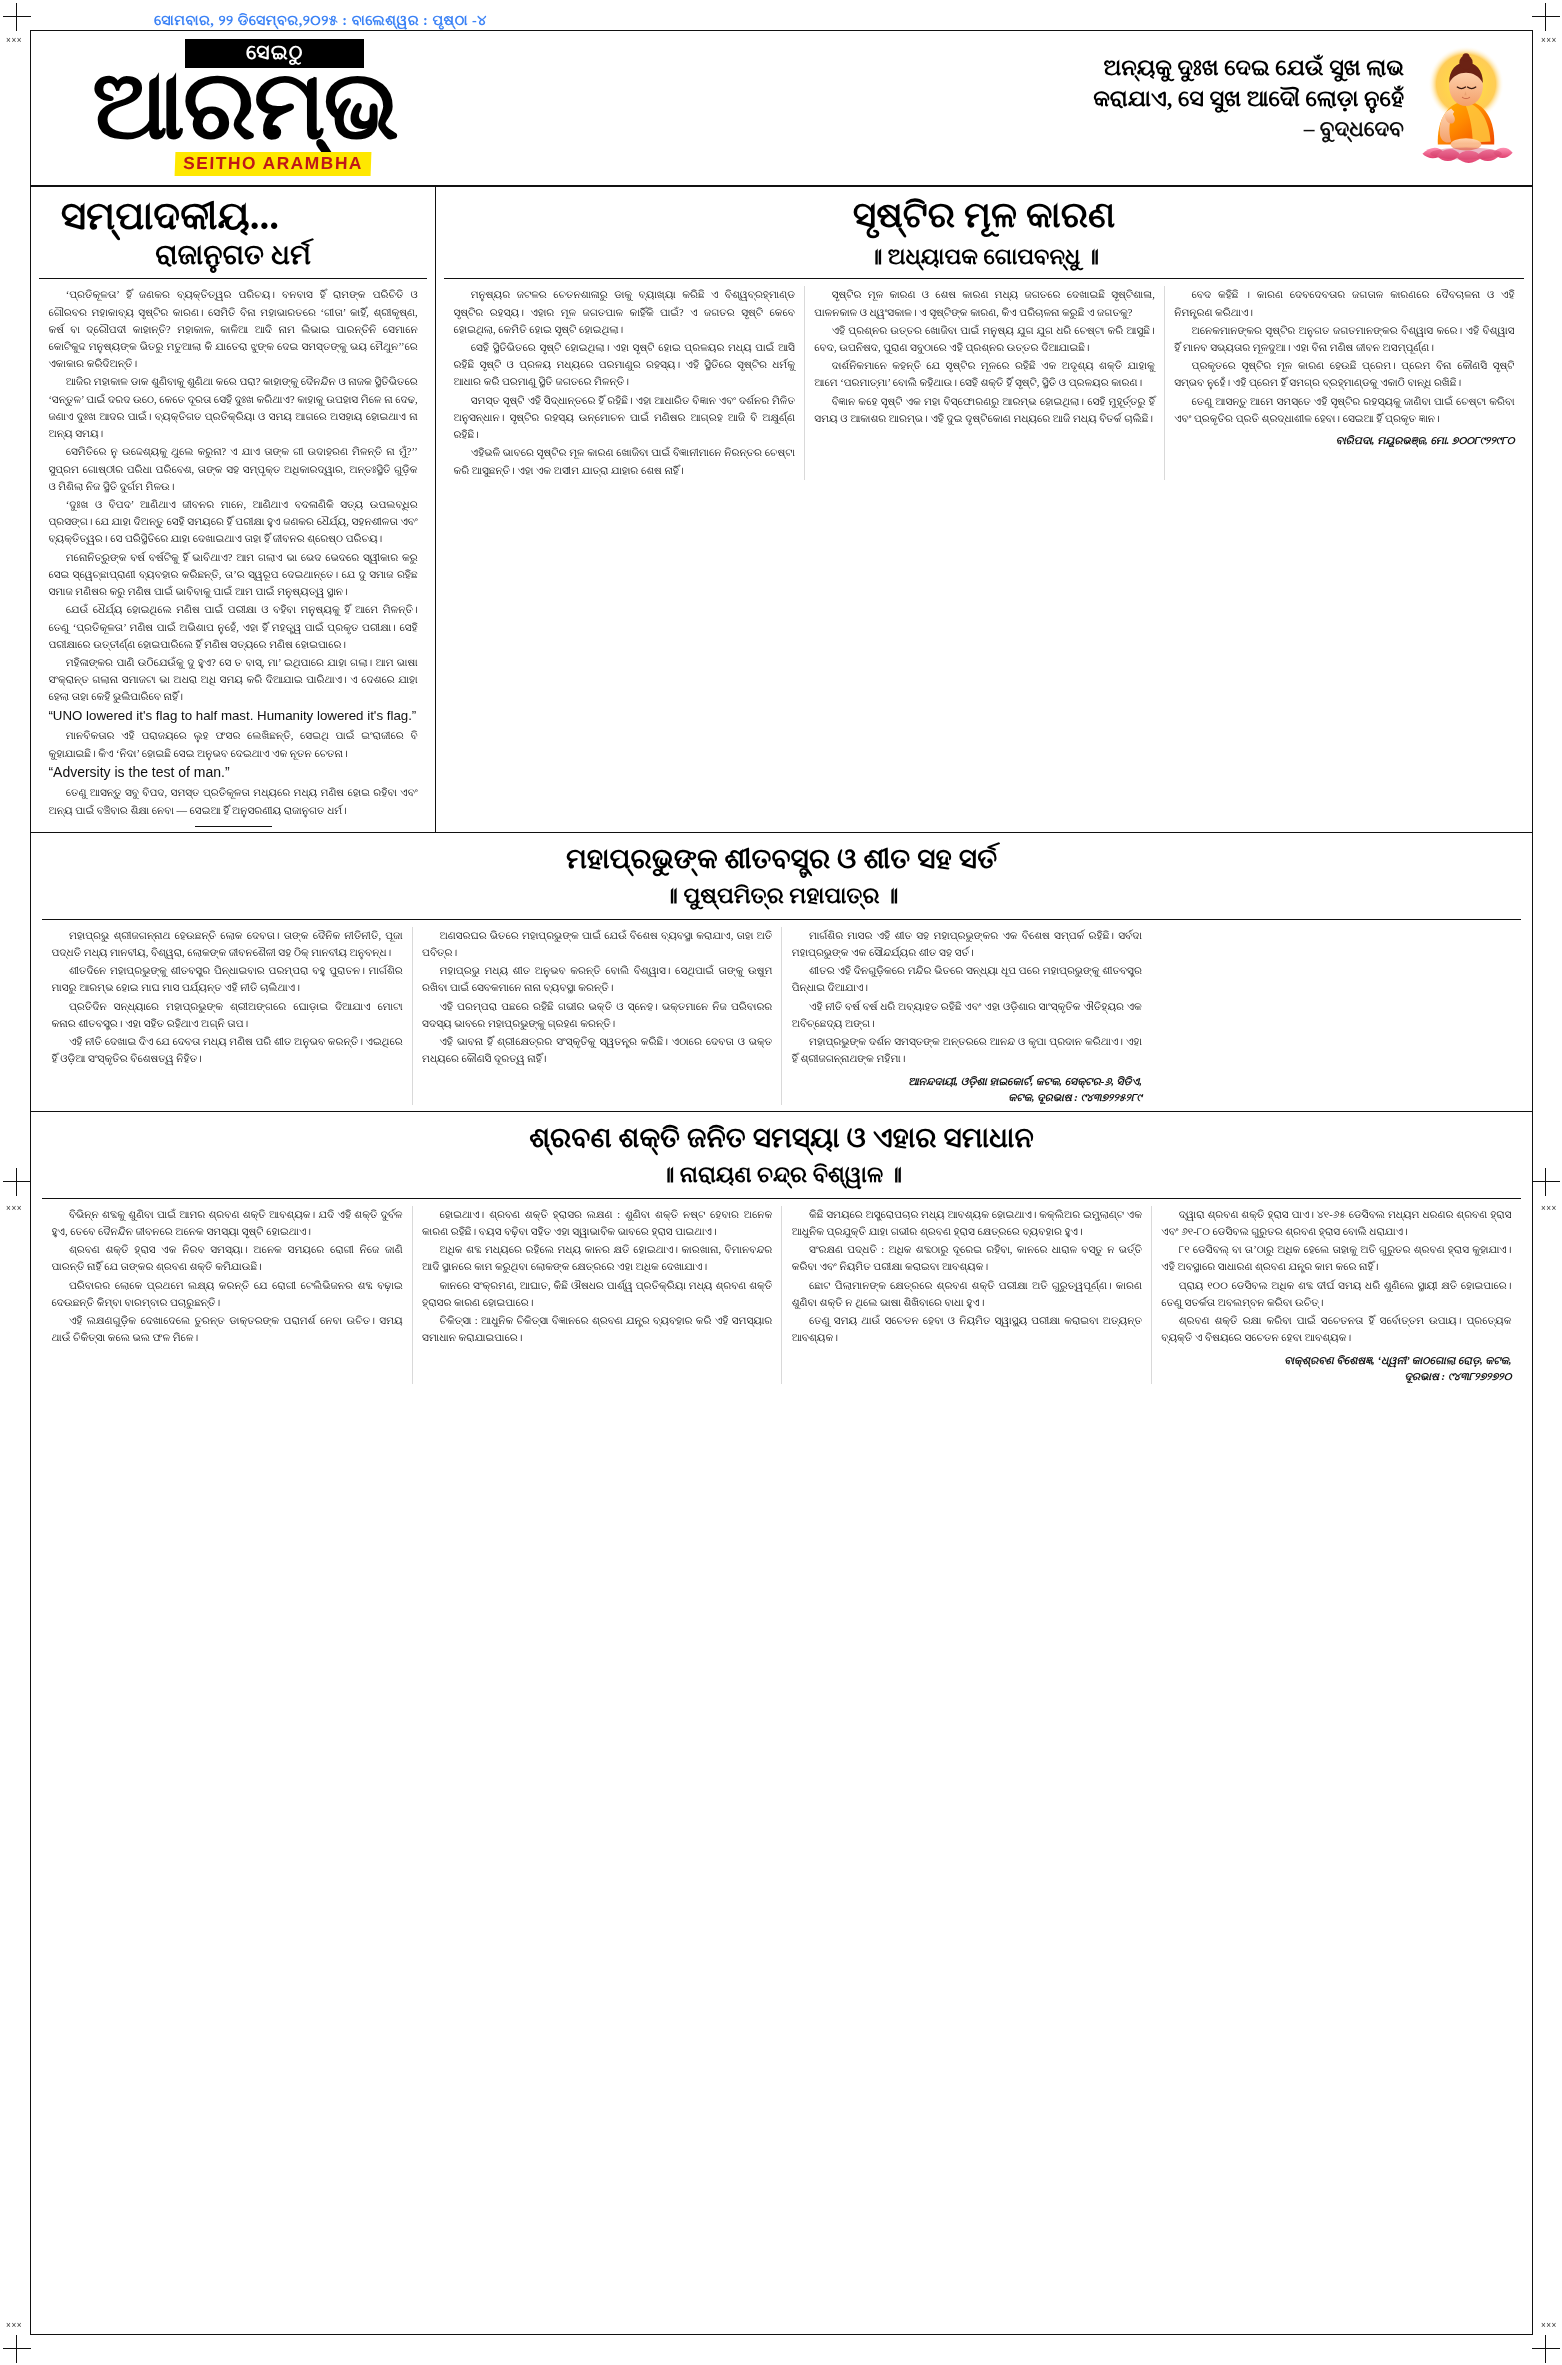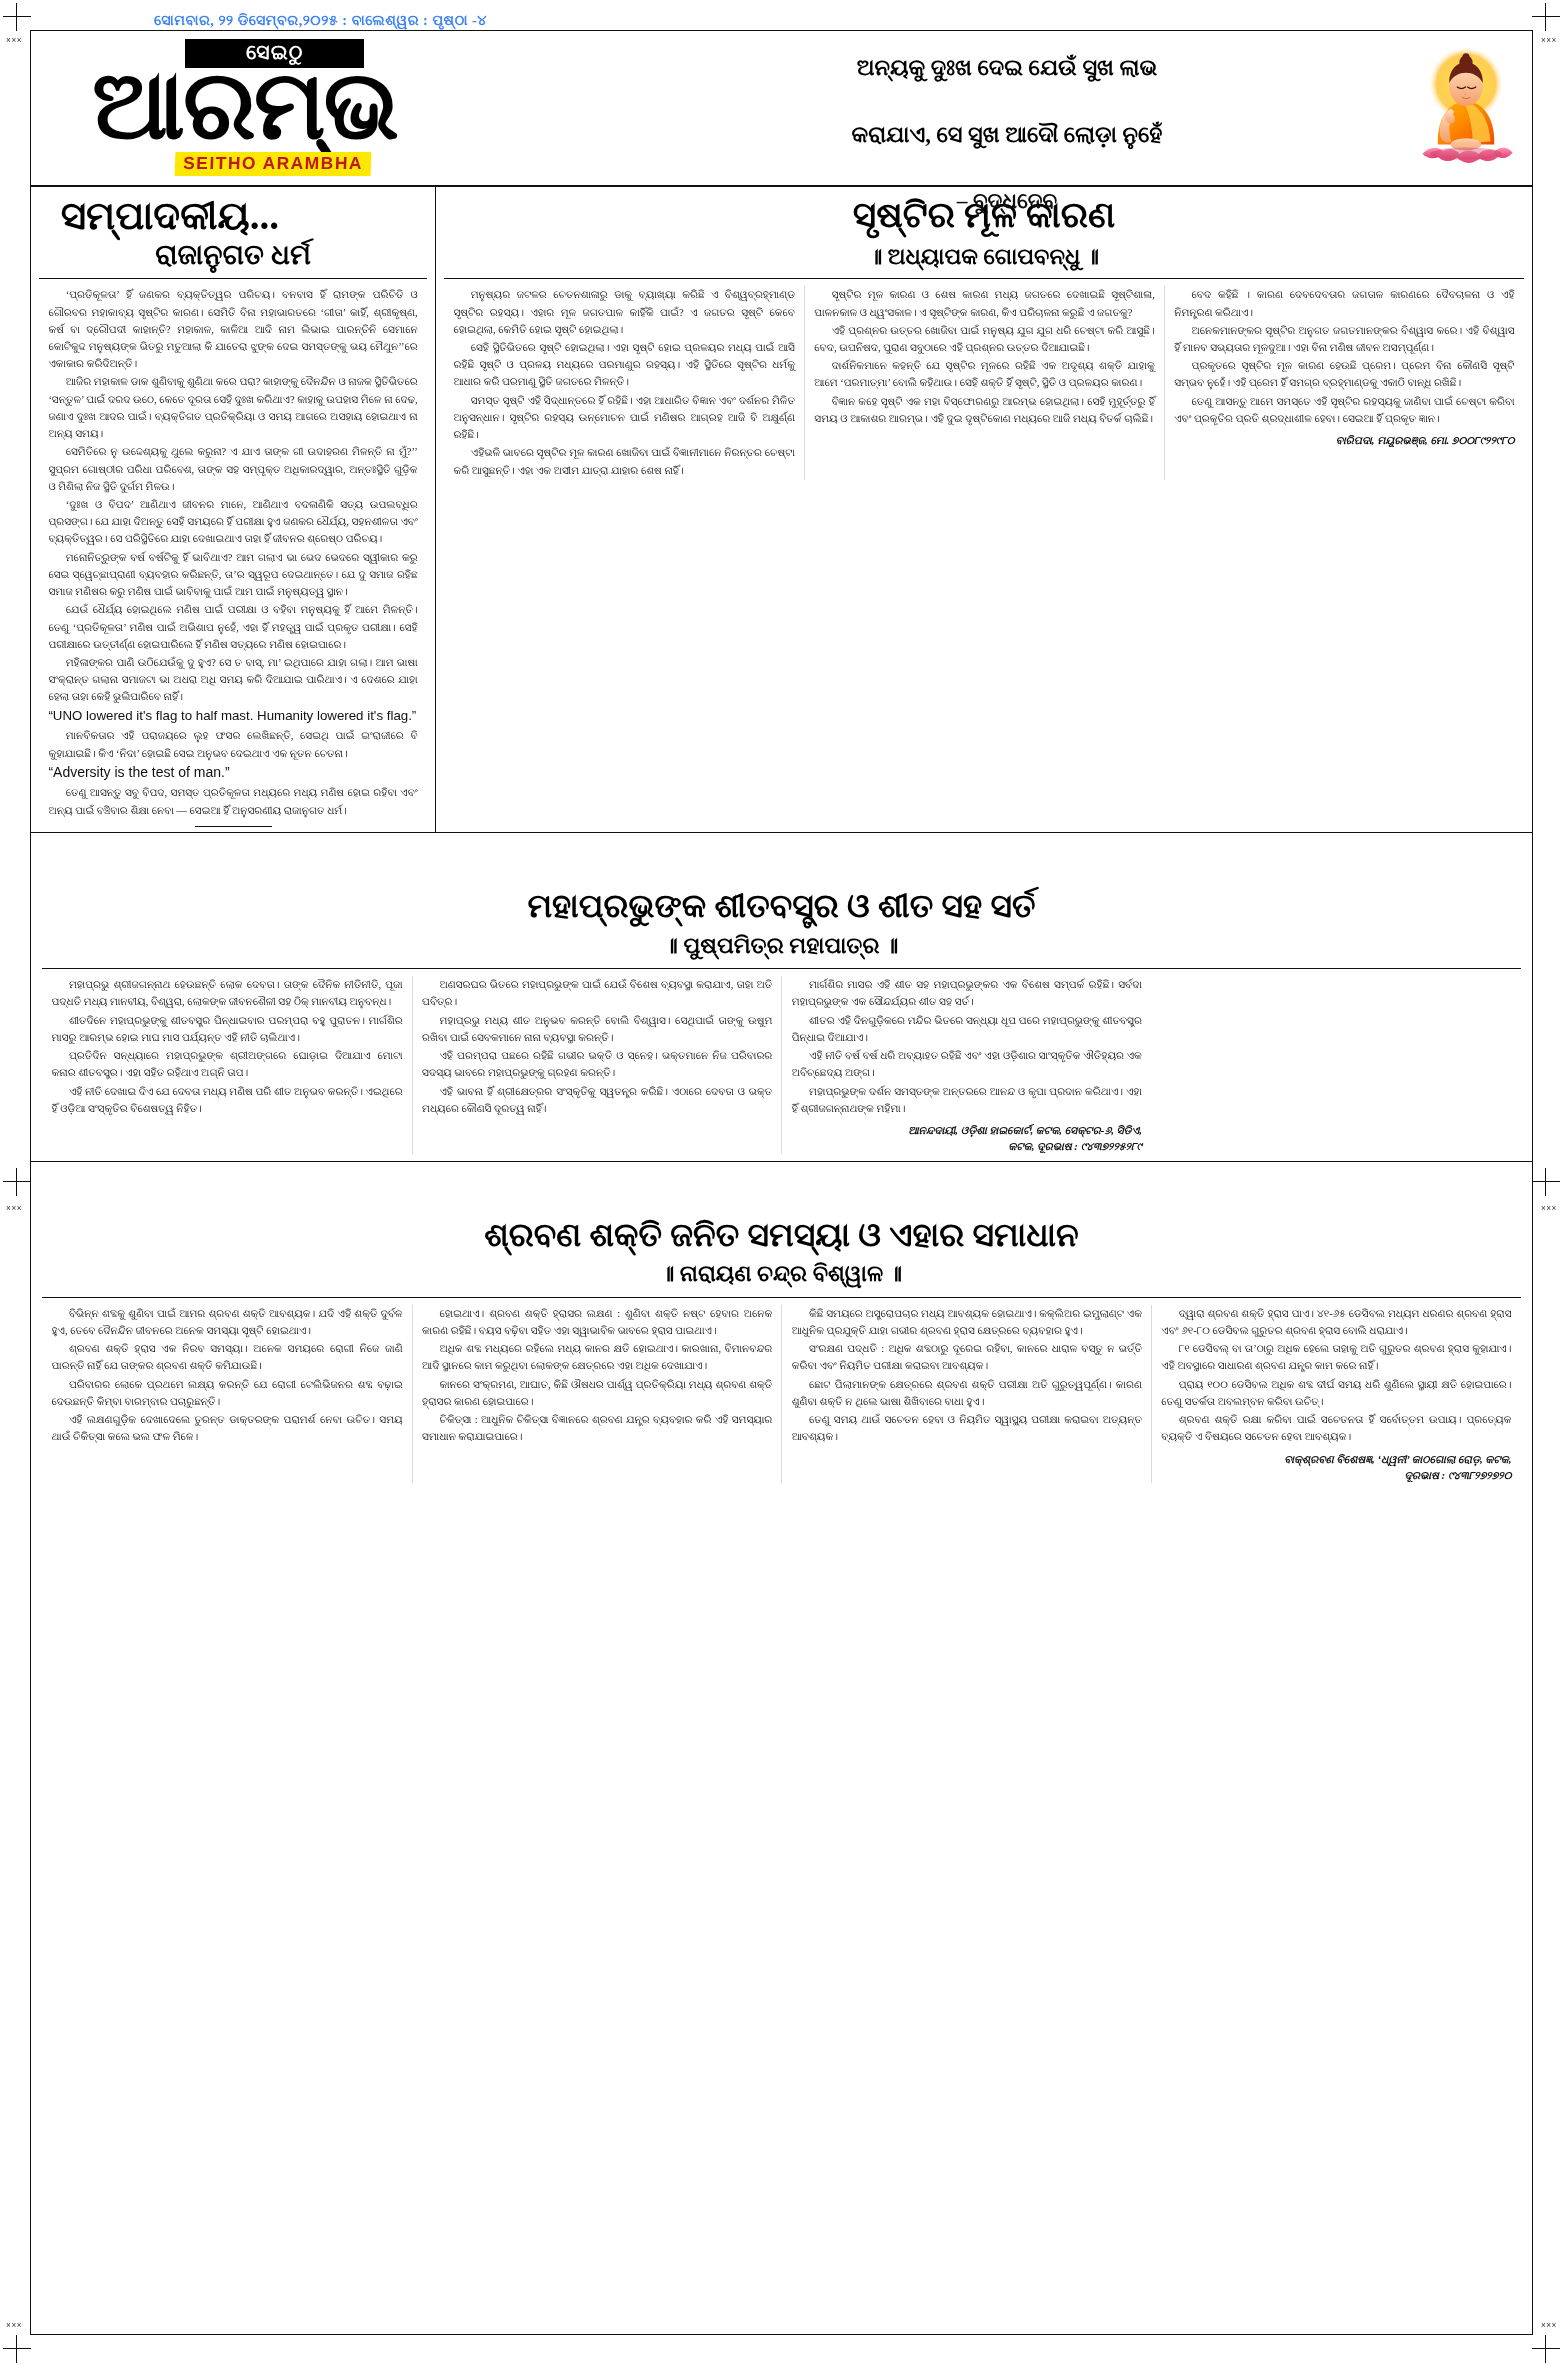--- a/index.html
+++ b/index.html
@@ -61,44 +61,43 @@
     transform:skewX(-2deg);
   }
   .mast-date {
     position:absolute; left:0; right:0; bottom:2px;
     text-align:center;
     font-size:14.3px; font-weight:700; letter-spacing:0.5px;
     color:#3b82f6;
   }
   .mast-mid {
     flex:1; display:flex; flex-direction:column;
-    align-items:center; justify-content:center;
+    align-items:flex-end; justify-content:center;
     padding-top:20.5px;
-    gap:36px;
   }
   .quote-line {
     font-size:22.5px; line-height:1.42; font-weight:700;
     text-align:center; color:#000; white-space:nowrap;
   }
   .quote-src { font-size:21.5px; font-weight:700; margin-top:2px; }
   .mast-right {
     width:128px; position:relative; align-self:stretch;
   }
   .buddha { position:absolute; left:3.1px; top:13.3px; width:118px; height:123px; }
 
   
   .hrule { border:0; border-top:1px solid #111; margin:0; }
   .headline {
     text-align:center; font-weight:700; color:#000;
     letter-spacing:0px;
   }
   .h-edit { font-size:39px; line-height:1.05; text-align:left; padding-left:21.5px; }
   .h-sub  { font-size:28px; line-height:1.1; text-align:center; font-weight:700; }
   .h-main { font-size:36px; line-height:1.1; }
-  .h-big  { font-size:33px; line-height:1.1;margin-top:44px; }
+  .h-big  { font-size:28px; line-height:1.1; }
   .byline { text-align:center; font-size:22.5px; font-weight:700; margin-top:8.2px; color:#000; }
 
   
   .cols { display:flex; gap:0; }
   .col {
     box-sizing:border-box;
     padding:0 9.2px;
     font-size:10.5px;
     line-height:1.64;
     text-align:justify;

